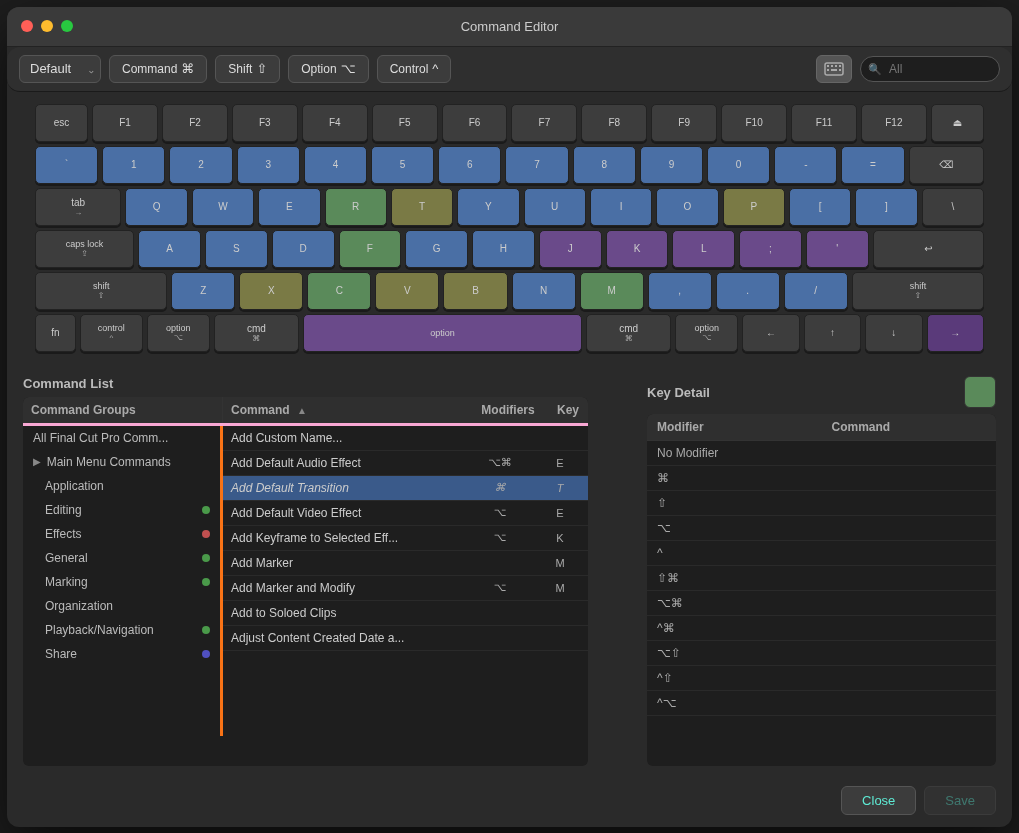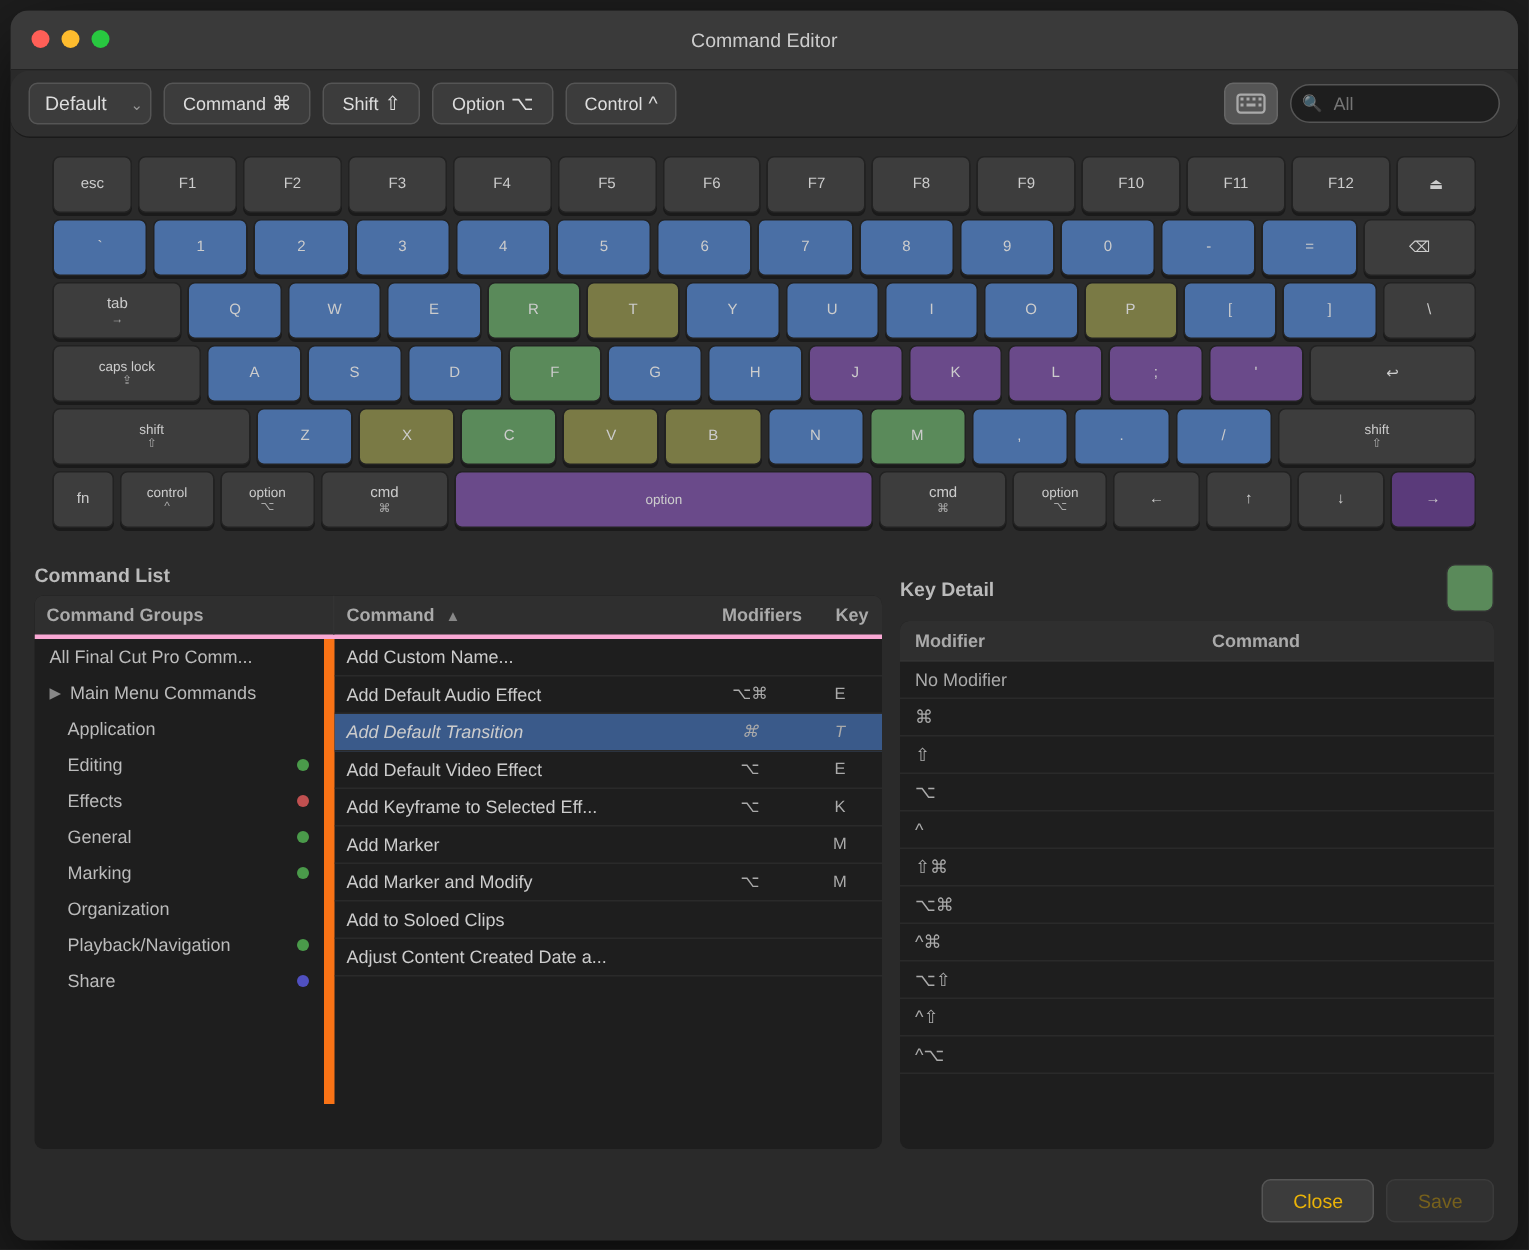--- a/index.html
+++ b/index.html
@@ -206,21 +206,21 @@
     .th-groups { width: 200px; border-right: 1px solid #333; }
     .th-command { flex: 1; }
     .th-modifiers { width: 80px; text-align: center; }
     .th-key { width: 40px; text-align: center; }
     .table-body {
       display: flex;
       height: 310px;
     }
     .groups-col {
       width: 200px;
-      border-right: 7px solid #f97316;
+      border-right: 3px solid #f97316;
       overflow-y: auto;
     }
     .commands-col {
       flex: 1;
       overflow-y: auto;
     }
     .group-item {
       padding: 5px 10px;
       color: #bbb;
       font-size: 12px;
@@ -249,20 +249,21 @@
     }
     .command-row.selected { background: #3a5a8a; font-style: italic; }
     .cmd-name { flex: 1; }
     .cmd-modifiers { width: 80px; text-align: center; font-size: 11px; color: #aaa; }
     .cmd-key { width: 40px; text-align: center; font-size: 11px; color: #aaa; }
     
     .key-detail-panel {
       flex: 1;
       display: flex;
       flex-direction: column;
+      margin-left: 47px;
     }
     .key-detail-header {
       display: flex;
       align-items: center;
       justify-content: space-between;
       padding: 8px 0 6px;
     }
     .key-swatch {
       width: 32px; height: 32px;
       background: #5a8a5a;
@@ -300,21 +301,21 @@
     .footer-buttons {
       display: flex;
       justify-content: flex-end;
       gap: 8px;
       padding: 8px 16px 12px;
     }
     .footer-btn {
       background: #3c3c3c;
       border: 1px solid #555;
       border-radius: 6px;
-      color: #eab308;
+      color: #5eead4;
       font-size: 13px;
       padding: 6px 20px;
       cursor: pointer;
     }
     .footer-btn.disabled {
       opacity: 0.4;
       cursor: default;
     }
     .modifier-sym { font-size: 13px; }
   </style>

